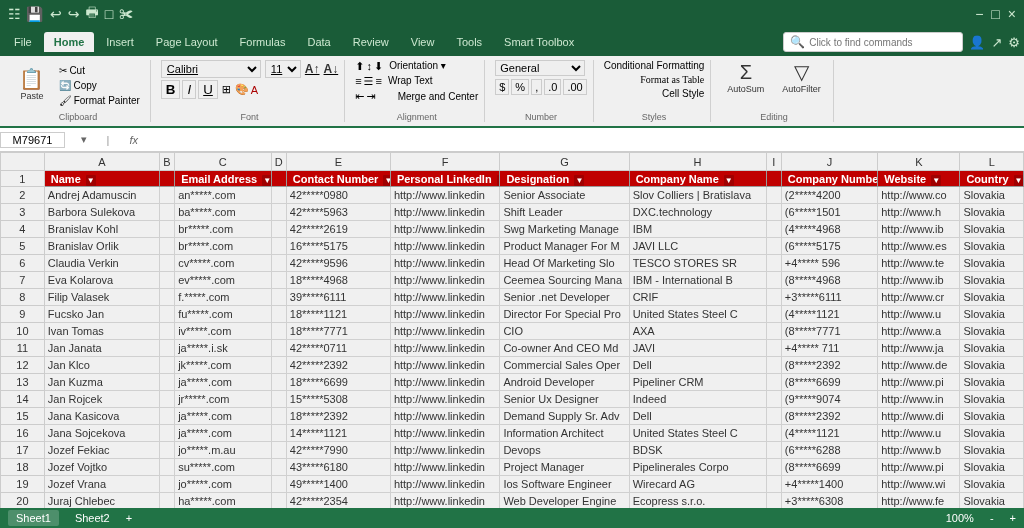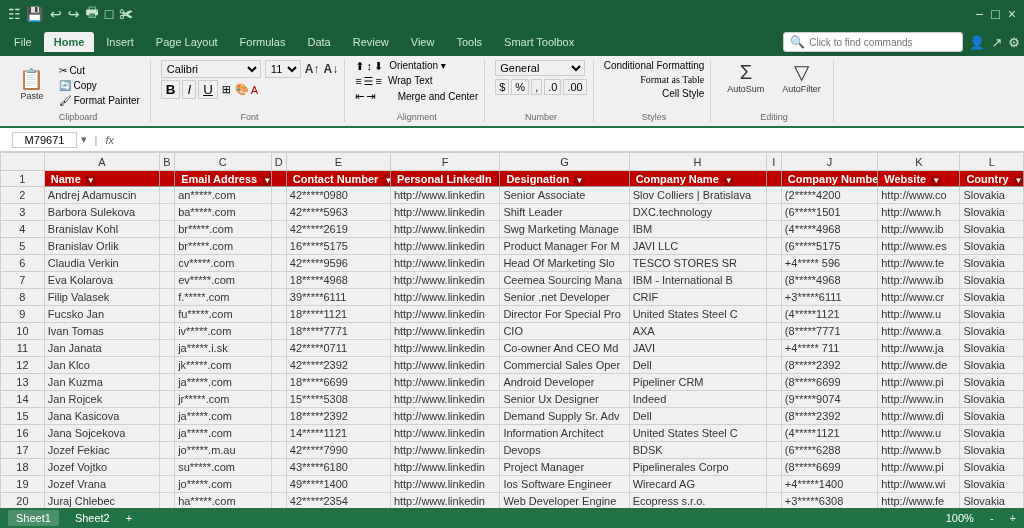--- a/index.html
+++ b/index.html
@@ -17,21 +17,21 @@
     .ribbon-group-content { display: flex; align-items: center; gap: 3px; flex: 1; }
 
     .big-btn { display: flex; flex-direction: column; align-items: center; justify-content: center; cursor: pointer; padding: 2px 6px; border-radius: 3px; font-size: 10px; color: #333; min-width: 40px; }
     .big-btn .icon { font-size: 20px; line-height: 1; }
     .big-btn .label { font-size: 9px; margin-top: 2px; }
 
     .small-btns { display: flex; flex-direction: column; gap: 2px; }
     .small-btn { cursor: pointer; padding: 1px 4px; border-radius: 2px; font-size: 10px; display: flex; align-items: center; gap: 2px; }
 
     
-    .formula-bar { background: white; border-bottom: 1px solid #ccc; display: flex; align-items: center; height: 24px; padding: 0 12px; gap: 4px; }
+    .formula-bar { background: white; border-bottom: 1px solid #ccc; display: flex; align-items: center; height: 24px; padding: 0 0; gap: 16px; }
     .cell-ref { border: 1px solid #ccc; padding: 1px 4px; font-size: 11px; width: 65px; text-align: center; }
     .formula-divider { color: #999; margin: 0 4px; }
     .fx-label { color: #666; font-size: 11px; font-style: italic; }
     .formula-input { flex: 1; border: none; outline: none; font-size: 11px; }
     .spreadsheet { width: 100%; border-collapse: collapse; font-size: 11px; table-layout: fixed; }
 
     .col-header { background: #f0f0f0; border: 1px solid #ccc; text-align: center; font-size: 11px; color: #333; height: 18px; user-select: none; font-weight: normal; overflow: hidden; }
     .row-header { background: #f0f0f0; border: 1px solid #ccc; text-align: center; font-size: 11px; color: #333; min-width: 40px; user-select: none; font-weight: normal; }
 
     .data-header { background: #c00000; color: white; font-weight: bold; border: 1px solid #999; padding: 1px 6px; height: 16px; overflow: hidden; white-space: nowrap; }
@@ -115,21 +115,21 @@
           <span>🖌</span>
           <span>Format Painter</span>
         </div>
       </div>
     </div>
     <div class="ribbon-group-label">Clipboard</div>
   </div>
 
   <div class="ribbon-group">
     <div style="display:flex; flex-direction:column; gap:2px;">
-      <div style="display:flex; align-items:center; gap:4px;">
+      <div style="display:flex; align-items:center; gap:4px;text-decoration:underline;">
         <select style="font-size:11px; border:1px solid #ccc; padding:1px; width:100px;">
           <option>Calibri</option>
         </select>
         <select style="font-size:11px; border:1px solid #ccc; padding:1px; width:36px;">
           <option>11</option>
         </select>
         <span style="cursor:pointer; font-size:12px; font-weight:bold; color:#333;">A↑</span>
         <span style="cursor:pointer; font-size:12px; font-weight:bold; color:#333;">A↓</span>
       </div>
       <div style="display:flex; align-items:center; gap:2px;">

